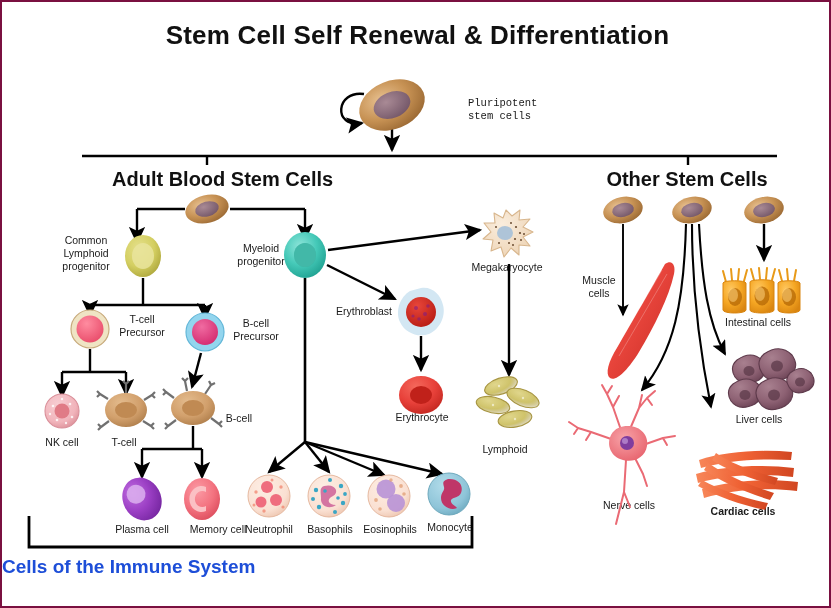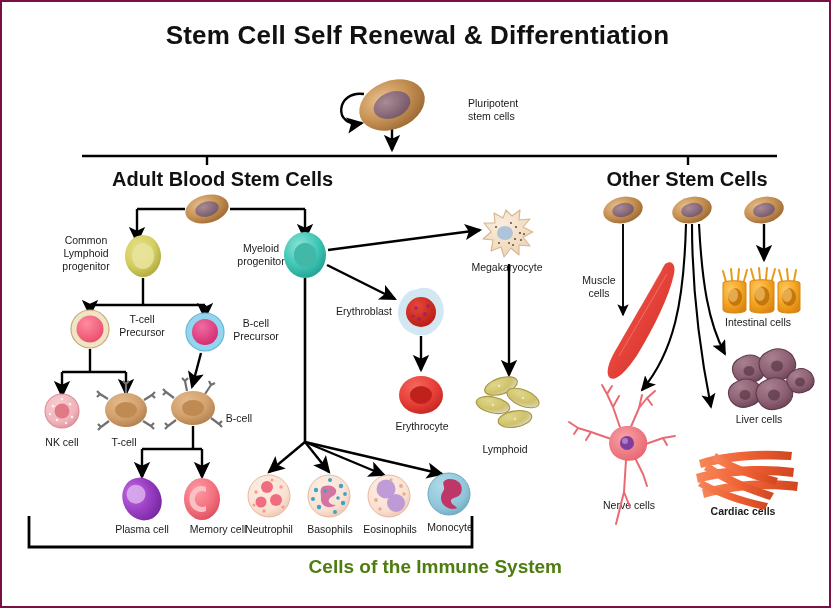--- a/index.html
+++ b/index.html
@@ -15,28 +15,28 @@
   #svgroot{position:absolute;left:0;top:0;width:831px;height:608px;}
   .ttl{
     position:absolute;left:0;top:18px;width:831px;text-align:center;
     font-size:26px;font-weight:bold;color:#111;letter-spacing:.2px;
   }
   .sect{
     position:absolute;font-size:20px;font-weight:bold;color:#111;
     text-align:center;white-space:nowrap;
   }
   .foot{
-    position:absolute;left:0;top:554px;width:560px;text-align:right;
-    font-size:19px;font-weight:bold;color:#4d7c0f;
+    position:absolute;left:0;top:554px;width:560px;text-align:left;
+    font-size:19px;font-weight:bold;color:#1d4ed8;
   }
   .lbl{
     position:absolute;font-size:10.5px;color:#1a1a1a;line-height:1.22;
     white-space:pre-line;text-align:center;
   }
-  .lbl.rgt{text-align:left;}
+  .lbl.rgt{text-align:left;font-family:Liberation Mono, monospace;}
 </style>
 </head>
 <body>
 
 <div id="stage" style="border-color: rgb(122, 16, 64);">
 
   <div class="ttl">Stem Cell Self Renewal &amp; Differentiation</div>
 
   <div class="sect" style="left:600px;top:166px;width:170px;">Other Stem Cells</div>
   <div class="sect" style="left:110px;top:166px;width:220px;">Adult Blood Stem Cells</div>
@@ -57,21 +57,21 @@
   <div class="lbl" style="left:30px;top:434px;width:60px;">NK cell</div>
   <div class="lbl" style="left:92px;top:434px;width:60px;">T-cell</div>
   <div class="lbl" style="left:214px;top:410px;width:46px;">B-cell</div>
   <div class="lbl" style="left:104px;top:521px;width:72px;">Plasma cell</div>
   <div class="lbl" style="left:163px;top:521px;width:76px;padding-left:15px;">Memory cell</div>
   <div class="lbl" style="left:231px;top:521px;width:72px;">Neutrophil</div>
   <div class="lbl" style="left:292px;top:521px;width:72px;">Basophils</div>
   <div class="lbl" style="left:350px;top:521px;width:76px;">Eosinophils</div>
   <div class="lbl" style="left:412px;top:519px;width:72px;">Monocyte</div>
   <div class="lbl" style="left:327px;top:303px;width:70px;">Erythroblast</div>
-  <div class="lbl" style="left:384px;top:409px;width:72px;margin-top:9px;">Erythrocyte</div>
+  <div class="lbl" style="left:384px;top:409px;width:72px;">Erythrocyte</div>
   <div class="lbl" style="left:459px;top:259px;width:92px;">Megakaryocyte</div>
   <div class="lbl" style="left:469px;top:441px;width:68px;">Lymphoid</div>
   <div class="lbl" style="left:567px;top:272px;width:60px;">Muscle
 cells</div>
   <div class="lbl" style="left:708px;top:314px;width:96px;">Intestinal cells</div>
   <div class="lbl" style="left:715px;top:411px;width:84px;">Liver cells</div>
   <div class="lbl" style="left:585px;top:497px;width:84px;">Nerve cells</div>
   <div class="lbl" style="left:696px;top:503px;width:90px;font-weight:bold;">Cardiac cells</div>
 
   <svg id="svgroot" viewBox="0 0 831 608">

